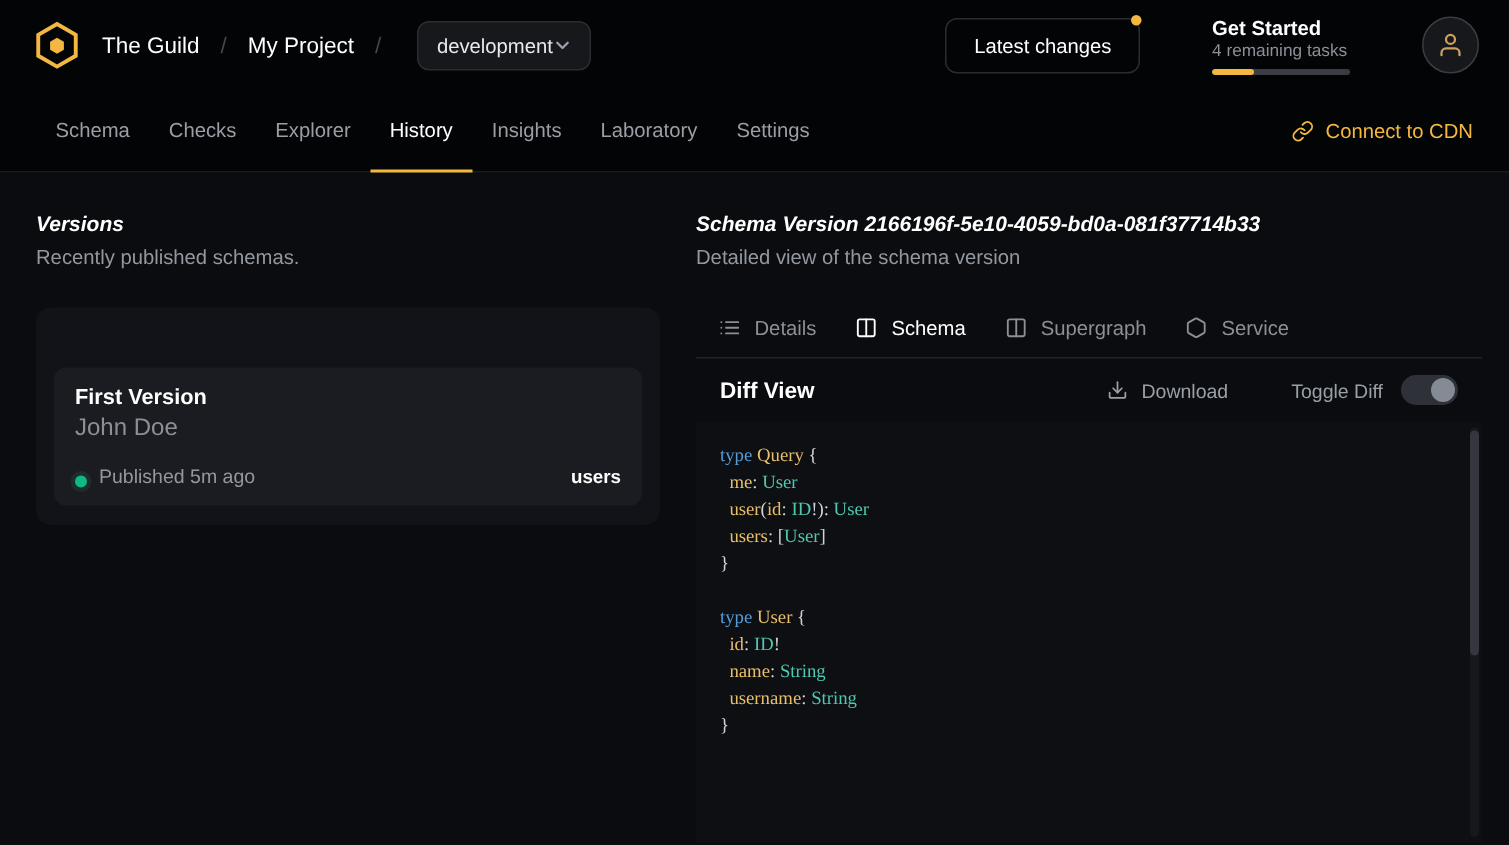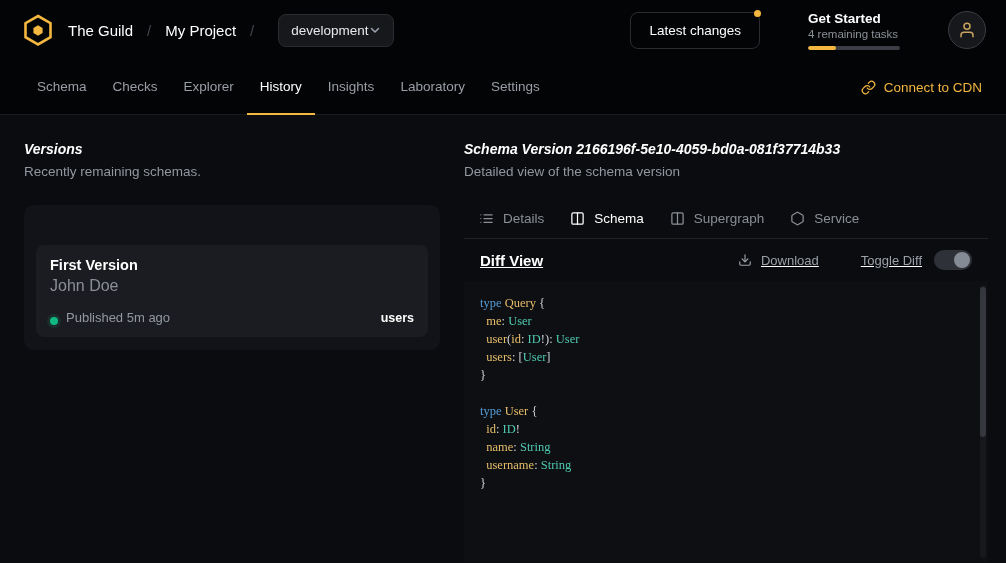--- a/index.html
+++ b/index.html
@@ -57,21 +57,21 @@
   .vi-row{display:flex;align-items:flex-end;gap:8px;margin-top:15px;font-size:13px;color:#9298a0;}
   .dot-green{width:8px;height:8px;border-radius:50%;background:var(--green);
     box-shadow:0 0 0 3px rgba(16,185,129,0.12);flex-shrink:0;}
   .vi-service{margin-left:auto;color:#fff;font-weight:700;font-size:12.5px;}
   
   .panel{margin-top:20px;display:flex;flex-direction:column;flex:1;min-height:0;}
   .panel-tabs{display:flex;align-items:center;border-bottom:1px solid #202227;padding:0 2px;}
   .ptab{display:flex;align-items:center;gap:9px;padding:12px 13px;font-size:13.5px;color:#8b8f96;
     background:none;border:none;cursor:pointer;font-family:inherit;}
   .ptab.active{color:#fff;}
-  .diff-header{display:flex;align-items:center;padding:11px 16px;text-decoration:underline;}
+  .diff-header{display:flex;align-items:center;padding:11px 16px;}
   .diff-title{font-size:15px;font-weight:700;margin-right:auto;}
   .download-btn{display:flex;align-items:center;gap:9px;color:#9aa0a8;font-size:13px;
     background:none;border:none;cursor:pointer;font-family:inherit;}
   .toggle-label{color:#9aa0a8;font-size:13px;margin-left:36px;}
   .switch{width:38px;height:20px;border-radius:10px;background:#2e3138;position:relative;
     border:none;margin-left:12px;cursor:pointer;flex-shrink:0;}
   .switch .knob{position:absolute;top:2px;left:2px;width:16px;height:16px;border-radius:50%;background:#858b94;}
   .switch.on .knob{left:auto;right:2px;}
   .code-area{position:relative;flex:1;background:#0e0f13;padding:13px 24px 13px 16px;overflow:hidden;}
   .code-line{white-space:pre;font-family:Liberation Serif, serif;font-size:12.5px;line-height:18px;color:var(--pln);}
@@ -151,21 +151,21 @@
         </span>
         <span>Connect to CDN</span>
       </a>
     </nav>
   </div>
 
   <main class="content">
 
     <section class="left-col">
       <h2 class="section-title">Versions</h2>
-      <p class="subtitle">Recently remaining schemas.</p>
+      <p class="subtitle">Recently published schemas.</p>
       <div class="versions-card">
         <div class="version-item">
           <div class="vi-name">First Version</div>
           <div class="vi-author">John Doe</div>
           <div class="vi-row">
             <span class="dot-green"></span>
             <span class="vi-status">Published 5m ago</span>
             <span class="vi-service">users</span>
           </div>
         </div>

